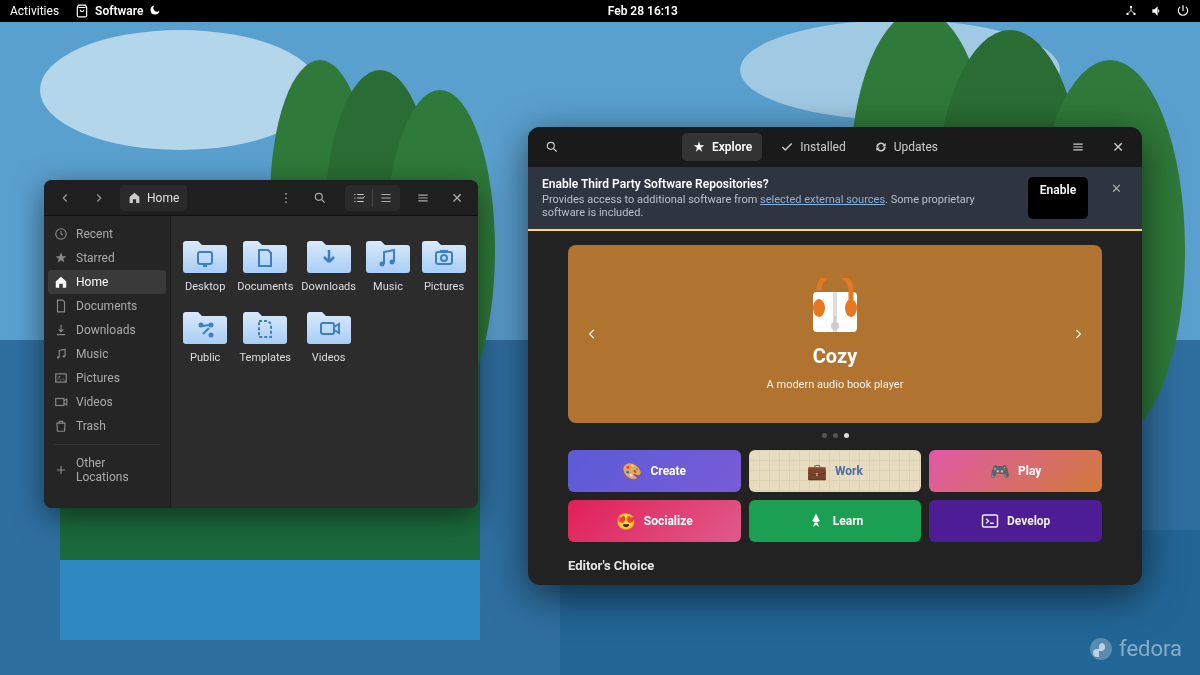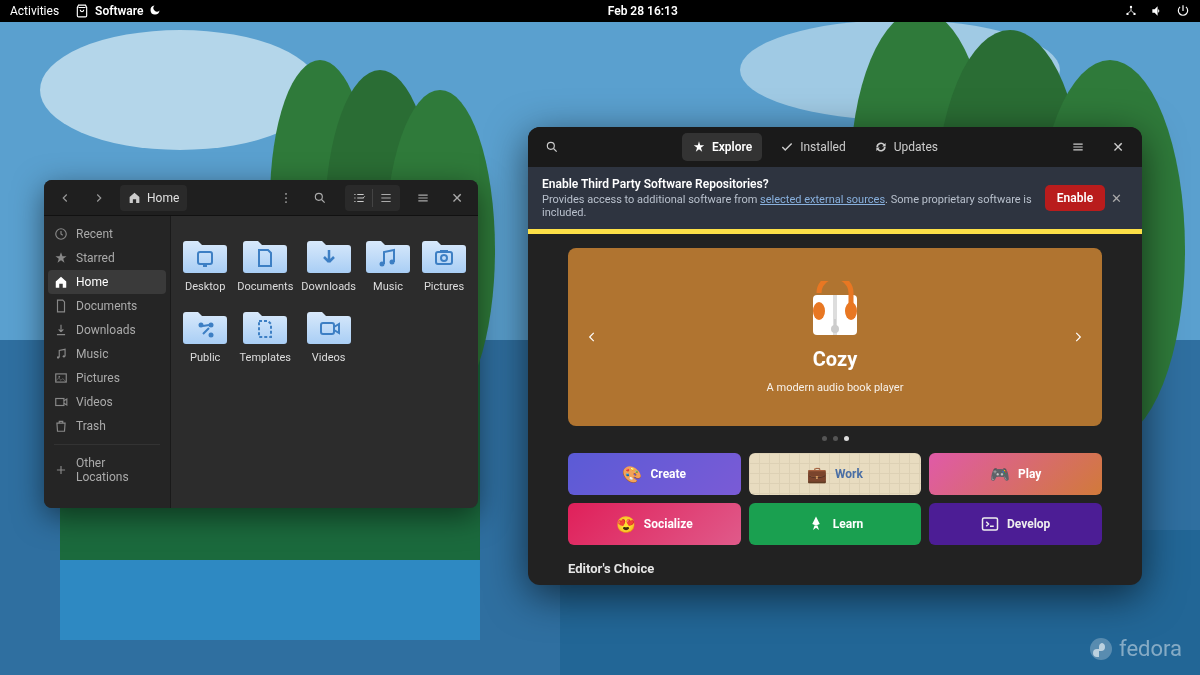--- a/index.html
+++ b/index.html
@@ -43,26 +43,26 @@
 
   
   .soft-win { position: absolute; left: 528px; top: 127px; width: 614px; height: 458px; background: #222; border-radius: 12px; box-shadow: 0 10px 40px rgba(0,0,0,0.6); display: flex; flex-direction: column; color: #e5e5e5; overflow: hidden; }
   .soft-header { height: 40px; background: #1a1a1a; display: flex; align-items: center; padding: 0 8px; gap: 8px; }
   .sh-btn { height: 28px; padding: 0 10px; display: flex; align-items: center; justify-content: center; gap: 6px; border-radius: 5px; color: #ccc; font-size: 12px; cursor: pointer; }
   .sh-btn.icon-only { width: 32px; padding: 0; }
   .sh-btn.pill { background: #333; font-weight: 600; color: #fff; }
   .sh-tabs { flex: 1; display: flex; justify-content: center; gap: 8px; }
   .sh-btn svg { width: 14px; height: 14px; fill: #ccc; }
   .sh-btn.pill svg { fill: #fff; }
-  .soft-banner { background: #2e3440; padding: 10px 14px; display: flex; align-items: center; gap: 0; font-size: 12px; border-bottom: 5px solid #fde047; }
+  .soft-banner { background: #2e3440; padding: 10px 14px; display: flex; gap: 17px; font-size: 12px; border-bottom: 2px solid #fde047; }
   .soft-banner .btxt { flex: 1; }
   .soft-banner .btitle { font-weight: 600; color: #fff; margin-bottom: 2px; font-size: 12px; }
   .soft-banner .bdesc { font-size: 11px; color: #b8c0cc; }
   .soft-banner .bdesc a { color: #88b0dd; }
-  .enable-btn { background: #b91c1c; color: #fff; padding: 6px 12px; border-radius: 5px; font-size: 12px; font-weight: 600; cursor: pointer; }
+  .enable-btn { background: #000000; color: #fff; padding: 6px 12px; border-radius: 5px; font-size: 12px; font-weight: 600; cursor: pointer; }
   .banner-close { color: #aaa; cursor: pointer; font-size: 13px; padding: 4px 6px; }
   .soft-content { flex: 1; padding: 14px 40px 0 40px; overflow: hidden; }
   .feature-card { position: relative; background: #b07430; border-radius: 8px; height: 178px; display: flex; flex-direction: column; align-items: center; justify-content: center; color: #fff; }
   .feature-card .fnav { position: absolute; top: 50%; transform: translateY(-50%); width: 28px; height: 28px; display: flex; align-items: center; justify-content: center; cursor: pointer; }
   .feature-card .fnav.left { left: 10px; }
   .feature-card .fnav.right { right: 10px; }
   .feature-card svg.navarr { width: 14px; height: 14px; fill: #fff; }
   .feature-icon { width: 64px; height: 60px; margin-bottom: 6px; }
   .feature-title { font-size: 20px; font-weight: 700; }
   .feature-sub { font-size: 11px; opacity: 0.9; margin-top: 10px; }

